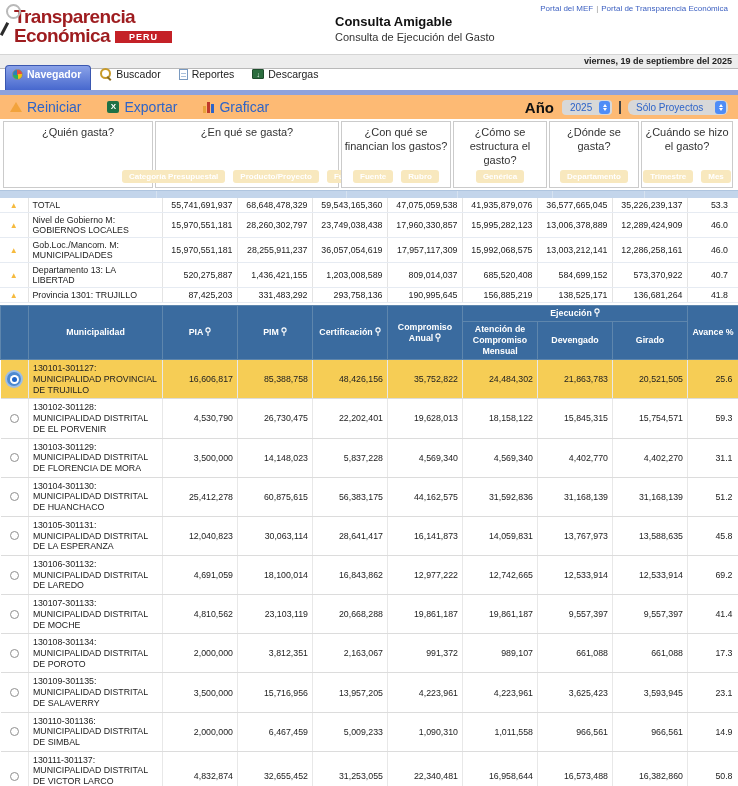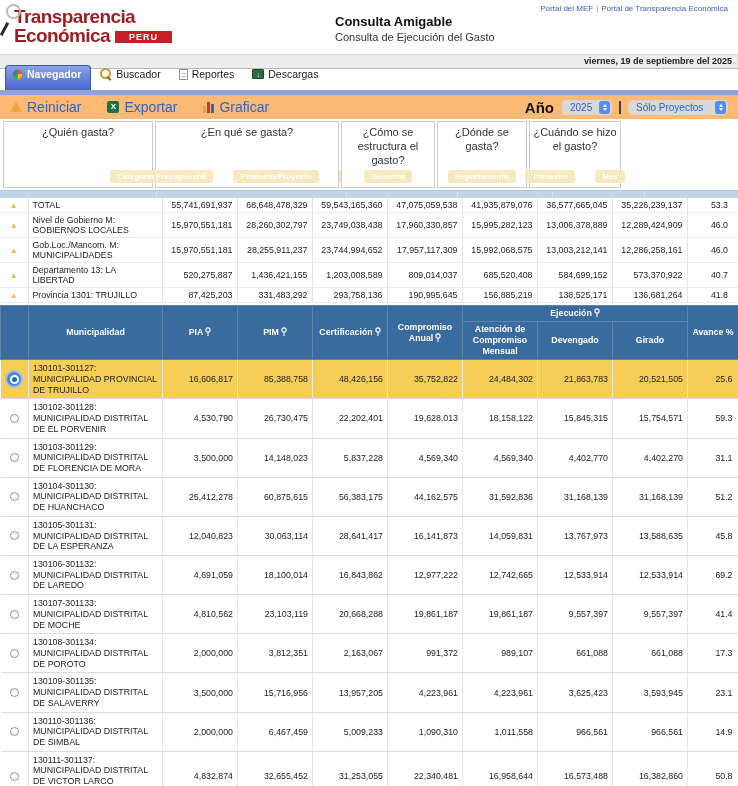--- a/index.html
+++ b/index.html
@@ -54,21 +54,21 @@
   .stepper { width: 11px; height: 13px; background: #4F8DF7; border-radius: 3px; display: flex; flex-direction: column; align-items: center; justify-content: center; gap: 1px; }
   .stepper i { display:block; width: 0; height: 0; border-left: 2.5px solid transparent; border-right: 2.5px solid transparent; }
   .stepper .up { border-bottom: 3px solid #fff; }
   .stepper .down { border-top: 3px solid #fff; }
   .divider { width: 2px; height: 13px; background: #444; margin: 0 7px; }
 
   
   .questions { display: flex; gap: 2px; padding: 2px 3px; }
   .qpanel { border: 1px solid #CBCBCB; background: #fff; display: flex; flex-direction: column; justify-content: space-between; align-items: center; padding: 4px 2px 4px; min-height: 40px; }
   .qlabel { font-size: 11px; color: #333; text-align: center; line-height: 1.25; }
-  .qpills { display: flex; gap: 20px; margin-top: 3px; }
+  .qpills { display: flex; gap: 8px; margin-top: 3px; }
   .pill { background: #F8E8BE; color: #fff; font-size: 8px; font-weight: bold; padding: 2px 7px; border-radius: 3px; white-space: nowrap; }
   .thinstrip { height: 8px; background: #C3D5EB; border-top: 1px solid #AFC5DF; display: flex; }
   .thinstrip i { display: block; border-right: 1px solid #D6E2F0; }
 
   
   table.grid { border-collapse: collapse; table-layout: fixed; width: 738px; }
   .sum td { font-size: 8.8px; color: #222; border-bottom: 1px solid #E6EBF2; border-right: 1px solid #E4E4E4; padding: 2px 4px; vertical-align: middle; }
   .sum td:last-child { border-right: none; }
   .sum .icon-cell { text-align: center; padding: 2px 0; }
   .tri { color: #F6BA3D; font-size: 8px; }
@@ -175,20 +175,27 @@
       <div class="qpills"></div>
     </div>
     <div class="qpanel" style="width: 184px;">
       <div class="qlabel">¿En qué se gasta?</div>
       <div class="qpills">
         <span class="pill">Categoría Presupuestal</span>
         <span class="pill">Producto/Proyecto</span>
         <span class="pill">Función</span>
       </div>
     </div>
+    <div class="qpanel" style="width: 110px;">
+      <div class="qlabel">¿Con qué se financian los gastos?</div>
+      <div class="qpills">
+        <span class="pill">Fuente</span>
+        <span class="pill">Rubro</span>
+      </div>
+    </div>
     <div class="qpanel" style="width: 94px;">
       <div class="qlabel">¿Cómo se estructura el gasto?</div>
       <div class="qpills">
         <span class="pill">Genérica</span>
       </div>
     </div>
     <div class="qpanel" style="width: 90px;">
       <div class="qlabel">¿Dónde se gasta?</div>
       <div class="qpills">
         <span class="pill">Departamento</span>
@@ -246,21 +253,21 @@
         <td class="num">15,995,282,123</td>
         <td class="num">13,006,378,889</td>
         <td class="num">12,289,424,909</td>
         <td class="avance">46.0</td>
       </tr>
       <tr>
         <td class="icon-cell"><span class="tri">▲</span></td>
         <td class="label">Gob.Loc./Mancom. M: MUNICIPALIDADES</td>
         <td class="num">15,970,551,181</td>
         <td class="num">28,255,911,237</td>
-        <td class="num">23,744,994,652</td>
+        <td class="num">36,057,054,619</td>
         <td class="num">17,957,117,309</td>
         <td class="num">15,992,068,575</td>
         <td class="num">13,003,212,141</td>
         <td class="num">12,286,258,161</td>
         <td class="avance">46.0</td>
       </tr>
       <tr>
         <td class="icon-cell"><span class="tri">▲</span></td>
         <td class="label">Departamento 13: LA LIBERTAD</td>
         <td class="num">520,275,887</td>

